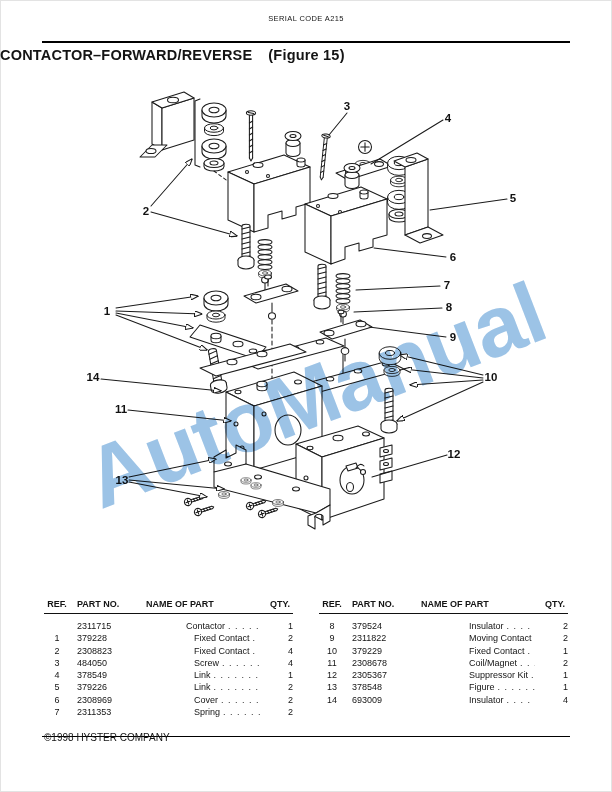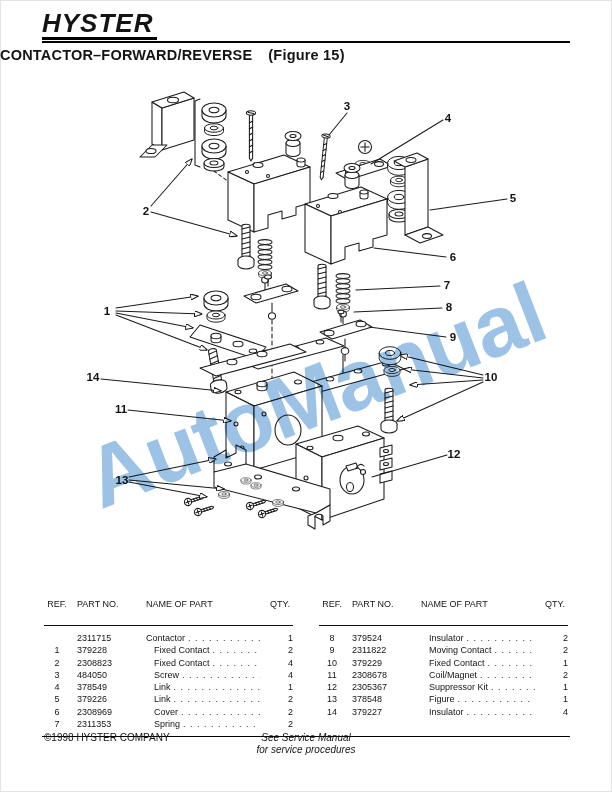--- a/index.html
+++ b/index.html
@@ -42,48 +42,48 @@
     transform:rotate(-21deg);
     font-size:86px;font-weight:bold;white-space:nowrap;
     color:#9cc3e6;mix-blend-mode:multiply;z-index:6;pointer-events:none;
     letter-spacing:-1px;
   }
 
   
   .tables{position:absolute;top:599px;left:44px;right:44px;display:flex;gap:26px;font-size:9px;z-index:3;}
   .ptable{flex:1;min-width:0;}
   .thead,.trow{display:grid;grid-template-columns:26px 62px 1fr 26px;column-gap:7px;align-items:baseline;}
-  .thead{font-weight:normal;padding-bottom:16px;border-bottom:1.3px solid #111;}
+  .thead{font-weight:bold;padding-bottom:4px;border-bottom:1.3px solid #111;}
   .tbody{padding-top:6px;}
   .trow{line-height:12.3px;}
   .c-ref{text-align:center;}
   .c-part{text-align:left;}
   .c-qty{text-align:right;}
   .h-qty{text-align:center;}
   .c-name{display:flex;min-width:0;}
-  .c-name .nm{white-space:nowrap;}
+  .c-name .nm{white-space:nowrap;margin-left:40px;}
   .c-name.indent .nm{padding-left:8px;}
   .dots{flex:1;overflow:hidden;white-space:nowrap;padding-left:3px;color:#222;}
   .dots::before{content:". . . . . . . . . . . . . . . . . . . . . . . . . . . . . . . . . . . . .";letter-spacing:1px;}
 
   
   .ftr-rule{position:absolute;top:736px;left:42px;right:42px;border-top:1.6px solid #000;}
   .ftr{position:absolute;top:732px;left:44px;right:44px;display:grid;grid-template-columns:1fr auto 1fr;font-size:10px;align-items:start;}
   .ftr .copy{text-align:left;}
   .ftr .center{text-align:center;font-style:italic;line-height:11.5px;}
   .ftr .date{text-align:right;}
 </style>
 </head>
 <body>
 
 <div class="page-frame"></div>
 
 <div class="hdr">
-  <span class="logo">HYSTER</span>
   <div class="pageinfo">
+    <div class="ser">SERIAL CODE A215</div>
   </div>
 </div>
 <div class="hdr-rule"></div>
 <div class="title">
   <span>CONTACTOR–FORWARD/REVERSE</span><span class="fig">(Figure 15)</span>
 </div>
 
 <svg class="dsvg" viewBox="0 0 612 792" aria-hidden="true">
   <defs>
     <marker id="arw" viewBox="0 0 8 6" markerWidth="8" markerHeight="6" refX="7.5" refY="3" orient="auto" markerUnits="userSpaceOnUse">
@@ -533,31 +533,27 @@
         <span class="c-ref">13</span>
         <span class="c-part">378548</span>
         <span class="c-name indent">
             <span class="nm">Figure</span>
             <span class="dots"></span>
           </span>
         <span class="c-qty">1</span>
       </div>
       <div class="trow">
         <span class="c-ref">14</span>
-        <span class="c-part">379227</span>
+        <span class="c-part">693009</span>
         <span class="c-name indent">
             <span class="nm">Insulator</span>
             <span class="dots"></span>
           </span>
         <span class="c-qty">4</span>
       </div>
     </div>
   </div>
 </div>
 
 <div class="ftr-rule"></div>
 <div class="ftr">
   <span class="copy">©1998 HYSTER COMPANY</span>
-  <span class="center">
-    <span>See Service Manual</span><br>
-    <span>for service procedures</span>
-  </span>
 </div>
 
 </body></html>

